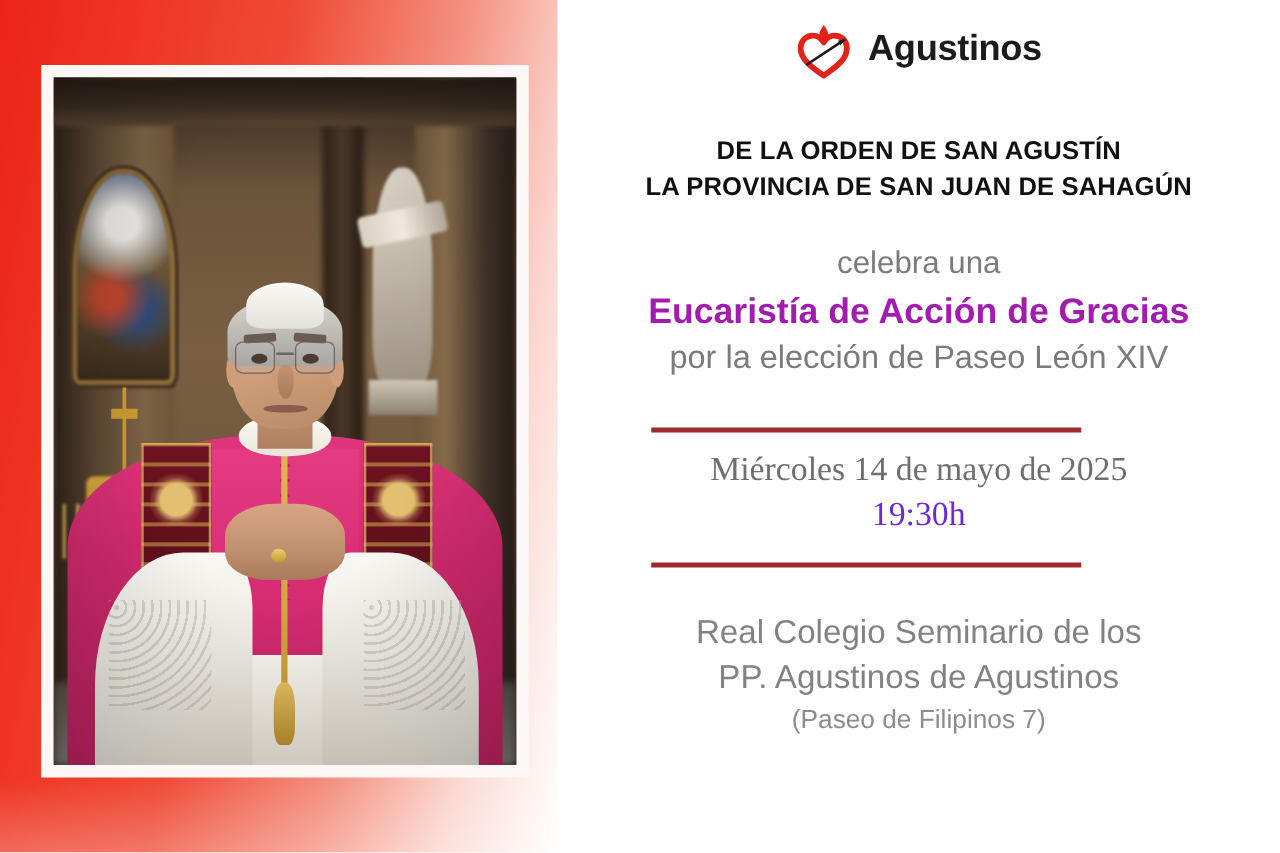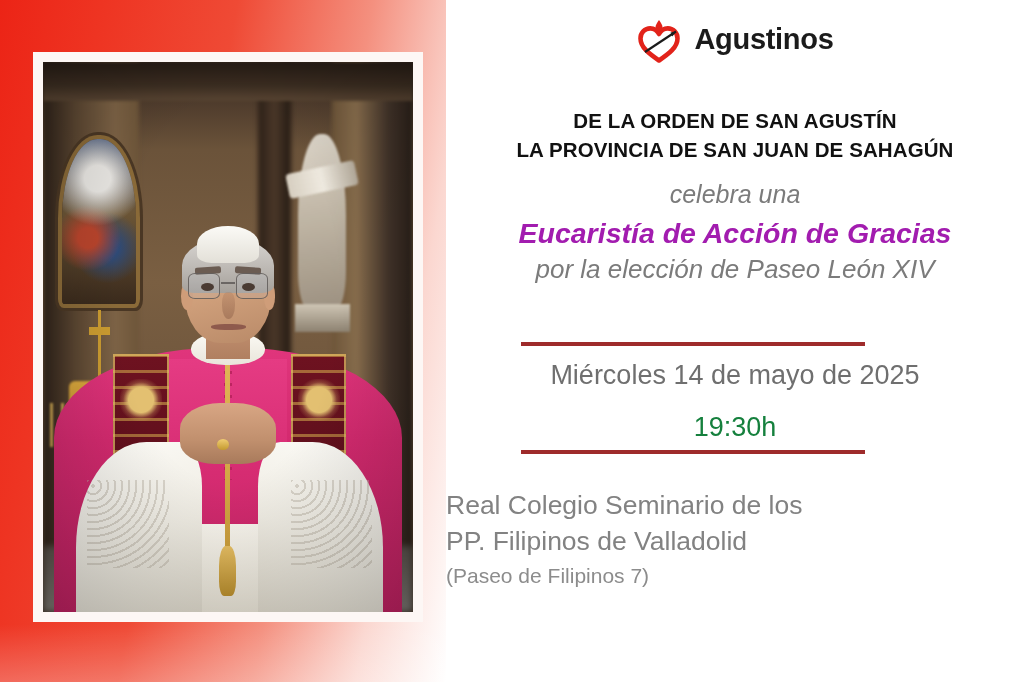--- a/index.html
+++ b/index.html
@@ -306,52 +306,52 @@
     letter-spacing:-0.3px;
   }
 
   .org {
     position:absolute; left:0; top:106px; width:100%;
     text-align:center;
     font-size:20.5px; font-weight:bold; color:#111111;
     line-height:1.42; letter-spacing:0.1px;
   }
 
-  .mid { position:absolute; left:0; top:179px; width:100%; text-align:center;font-style:italic; }
+  .mid { position:absolute; left:0; top:195px; width:100%; text-align:center; }
   .mid-pre {
     font-size:25px; color:#7b7b7b; font-weight:normal; line-height:1.25;
   }
   .mid-main {
     margin-top:6px;
     font-size:28.5px; font-weight:bold; color:#a21caf; line-height:1.22;
   }
   .mid-sub {
     margin-top:2px;
     font-size:26px; color:#7b7b7b; font-weight:normal; line-height:1.24;
   }
 
   .rule {
     position:absolute; left:75px; width:344px; height:4px;
     background:#9e2b2b;
   }
   .rule-top { top:342px; }
   .rule-bottom { top:450px; }
 
   .datetime {
-    position:absolute; left:0; top:358px; width:100%; text-align:center;
+    position:absolute; left:0; top:358px; width:100%; text-align:center;font-family:Liberation Serif, serif;
   }
   .date-line {
     font-size:27px; color:#6f6f6f; line-height:1.32;
   }
   .time-line {
-    font-size:27px; color:#15803d; line-height:1.32;margin-top:16px;
+    font-size:27px; color:#6d28d9; line-height:1.32;
   }
 
   .venue {
-    position:absolute; left:0; top:487px; width:100%; 
+    position:absolute; left:0; top:487px; width:100%; text-align:center;
   }
   .venue-1, .venue-2 {
     font-size:26.5px; color:#828282; line-height:1.37;
   }
   .venue-3 {
     font-size:21px; color:#8c8c8c; line-height:1.4; margin-top:1px;
   }
 </style>
 </head>
 <body>
@@ -454,18 +454,18 @@
 
     <div class="datetime">
       <div class="date-line">Miércoles 14 de mayo de 2025</div>
       <div class="time-line">19:30h</div>
     </div>
 
     <div class="rule rule-bottom"></div>
 
     <div class="venue">
       <div class="venue-1">Real Colegio Seminario de los</div>
-      <div class="venue-2">PP. Filipinos de Valladolid</div>
+      <div class="venue-2">PP. Agustinos de Agustinos</div>
       <div class="venue-3">(Paseo de Filipinos 7)</div>
     </div>
 
   </div>
 </div>
 
 </body></html>

